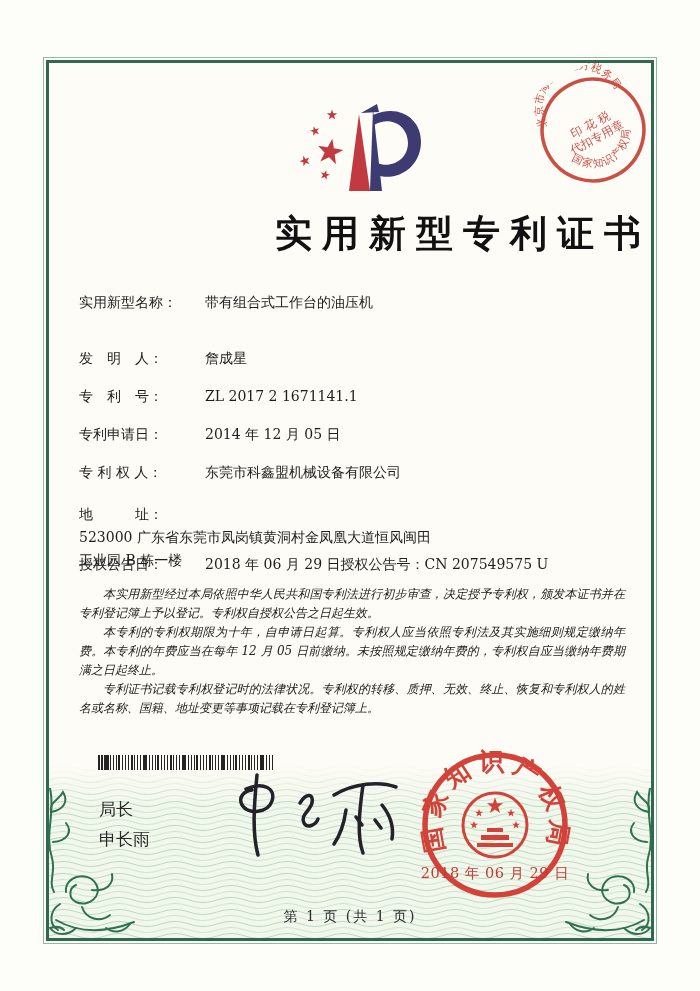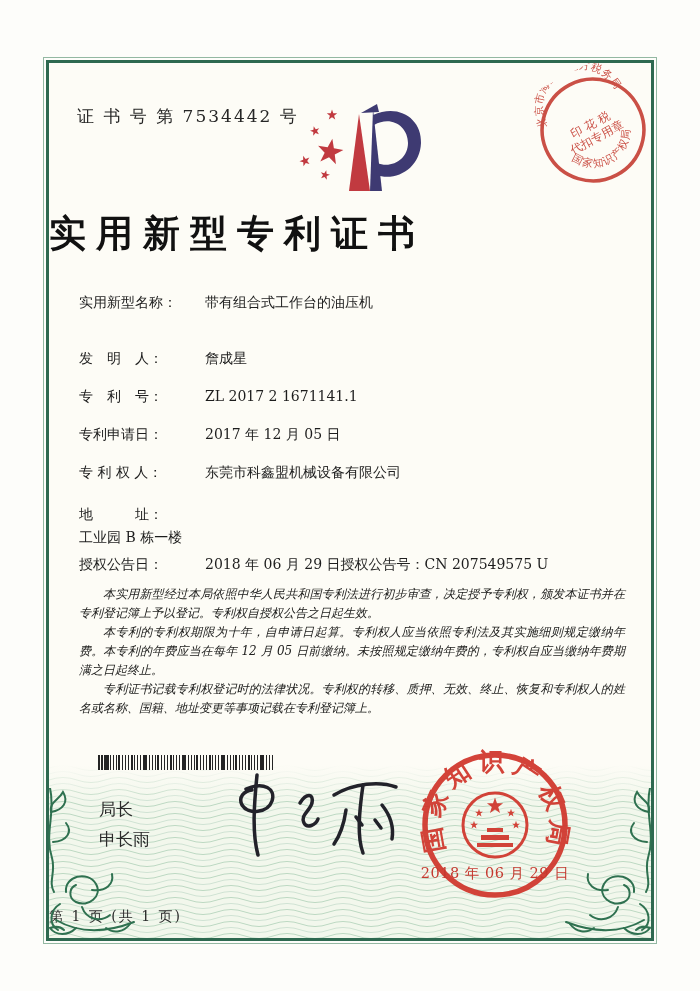--- a/index.html
+++ b/index.html
@@ -21,21 +21,21 @@
   }
   .cert-number{
     position:absolute;left:28px;top:42px;
     font-size:17px;letter-spacing:2px;color:#262626;
     white-space:pre;
   }
   .logo{position:absolute;left:224px;top:38px;}
   .tax-stamp{position:absolute;left:483px;top:6px;transform:rotate(-28deg);opacity:.88;}
   .title{
     position:absolute;left:0;right:0;top:146px;
-    margin:0;text-align:left;
+    margin:0;text-align:right;
     font-size:37px;font-weight:700;letter-spacing:10px;color:#111;
   }
   .row{position:absolute;left:30px;right:24px;font-size:14px;line-height:23px;}
   .lbl{display:inline-block;width:126px;white-space:pre;vertical-align:top;color:#1d1d1d;}
   .val{white-space:pre-wrap;color:#1d1d1d;}
   .val-block{display:inline-block;vertical-align:top;width:440px;}
   .val-block span{display:block;}
   .lbl2{display:inline-block;white-space:pre;}
   .body-text{position:absolute;left:30px;right:26px;top:522px;font-size:12px;line-height:19px;
     text-align:justify;font-style:italic;color:#20201f;}
@@ -44,40 +44,39 @@
   .barcode{
     position:absolute;left:49px;top:692px;width:176px;height:15px;
     background-image:
       repeating-linear-gradient(90deg,#242424 0 1.5px,rgba(0,0,0,0) 1.5px 3px),
       repeating-linear-gradient(90deg,rgba(0,0,0,0) 0 7px,#242424 7px 9px,rgba(0,0,0,0) 9px 13px);
   }
   .sig-title{position:absolute;left:50px;top:735px;font-size:17px;font-family:"DejaVu Sans","Liberation Sans",sans-serif;color:#2a2a2a;text-align:center;}
   .sig-name{position:absolute;left:50px;top:765px;font-size:17px;font-family:Liberation Mono, monospace;color:#2a2a2a;}
   .signature{position:absolute;left:145px;top:700px;}
   .seal{position:absolute;left:361px;top:677px;opacity:.92;}
-  .footer{position:absolute;left:0;right:0;bottom:12px;text-align:left;font-size:14px;letter-spacing:2px;color:#2c2c2c;}
+  .footer{position:absolute;left:0;right:0;bottom:12px;text-align:center;font-size:14px;letter-spacing:2px;color:#2c2c2c;}
   .orn{position:absolute;bottom:-10px;}
   .orn-left{left:-9px;}
   .orn-right{right:-9px;transform:scaleX(-1);}
 </style>
 </head>
 <body>
 
 <svg width="0" height="0" style="position:absolute" aria-hidden="true">
   <defs>
     <g id="star-shape">
       <polygon points="0,-10 2.35,-3.24 9.51,-3.09 3.8,1.24 5.88,8.09 0,4 -5.88,8.09 -3.8,1.24 -9.51,-3.09 -2.35,-3.24"></polygon>
     </g>
   </defs>
 </svg>
 
 <div class="page">
   <div class="frame">
 
-    <div class="cert-number">证 书 号 第 7534442 号</div>
 
     <svg class="logo" width="160" height="100" viewBox="0 0 160 100">
       <g fill="#c13a40">
         <use href="#star-shape" transform="translate(59,14) scale(0.55)"></use>
         <use href="#star-shape" transform="translate(42,30) scale(0.5) rotate(-15)"></use>
         <use href="#star-shape" transform="translate(57,51) scale(1.35) rotate(10)"></use>
         <use href="#star-shape" transform="translate(32,60) scale(0.55) rotate(-20)"></use>
         <use href="#star-shape" transform="translate(52,74) scale(0.5) rotate(15)"></use>
       </g>
       <polygon points="86,13 76,90 97,90" fill="#c13a40"></polygon>
@@ -107,27 +106,27 @@
     <div class="row" style="top:228px">
       <span class="lbl">实用新型名称：</span><span class="val">带有组合式工作台的油压机</span>
     </div>
     <div class="row" style="top:284px">
       <span class="lbl">发　明　人：</span><span class="val">詹成星</span>
     </div>
     <div class="row" style="top:322px">
       <span class="lbl">专　利　号：</span><span class="val">ZL 2017 2 1671141.1</span>
     </div>
     <div class="row" style="top:360px">
-      <span class="lbl">专利申请日：</span><span class="val">2017 年 12 月 05 日</span>
+      <span class="lbl">专利申请日：</span><span class="val">2014 年 12 月 05 日</span>
     </div>
     <div class="row" style="top:398px">
       <span class="lbl">专 利 权 人：</span><span class="val">东莞市科鑫盟机械设备有限公司</span>
     </div>
     <div class="row" style="top:440px">
-      <span class="lbl">地　　　址：</span><span class="val-block"><span class="val">工业园 B 栋一楼</span></span>
+      <span class="lbl">地　　　址：</span><span class="val-block"><span class="val">523000 广东省东莞市凤岗镇黄洞村金凤凰大道恒风闽田</span><span class="val">工业园 B 栋一楼</span></span>
     </div>
     <div class="row" style="top:490px">
       <span class="lbl">授权公告日：</span><span class="val">2018 年 06 月 29 日</span><span class="lbl2">授权公告号：</span><span class="val">CN 207549575 U</span>
     </div>
 
     <div class="body-text">
       <p>本实用新型经过本局依照中华人民共和国专利法进行初步审查，决定授予专利权，颁发本证书并在专利登记簿上予以登记。专利权自授权公告之日起生效。</p>
       <p>本专利的专利权期限为十年，自申请日起算。专利权人应当依照专利法及其实施细则规定缴纳年费。本专利的年费应当在每年 12 月 05 日前缴纳。未按照规定缴纳年费的，专利权自应当缴纳年费期满之日起终止。</p>
       <p>专利证书记载专利权登记时的法律状况。专利权的转移、质押、无效、终止、恢复和专利权人的姓名或名称、国籍、地址变更等事项记载在专利登记簿上。</p>
     </div>

